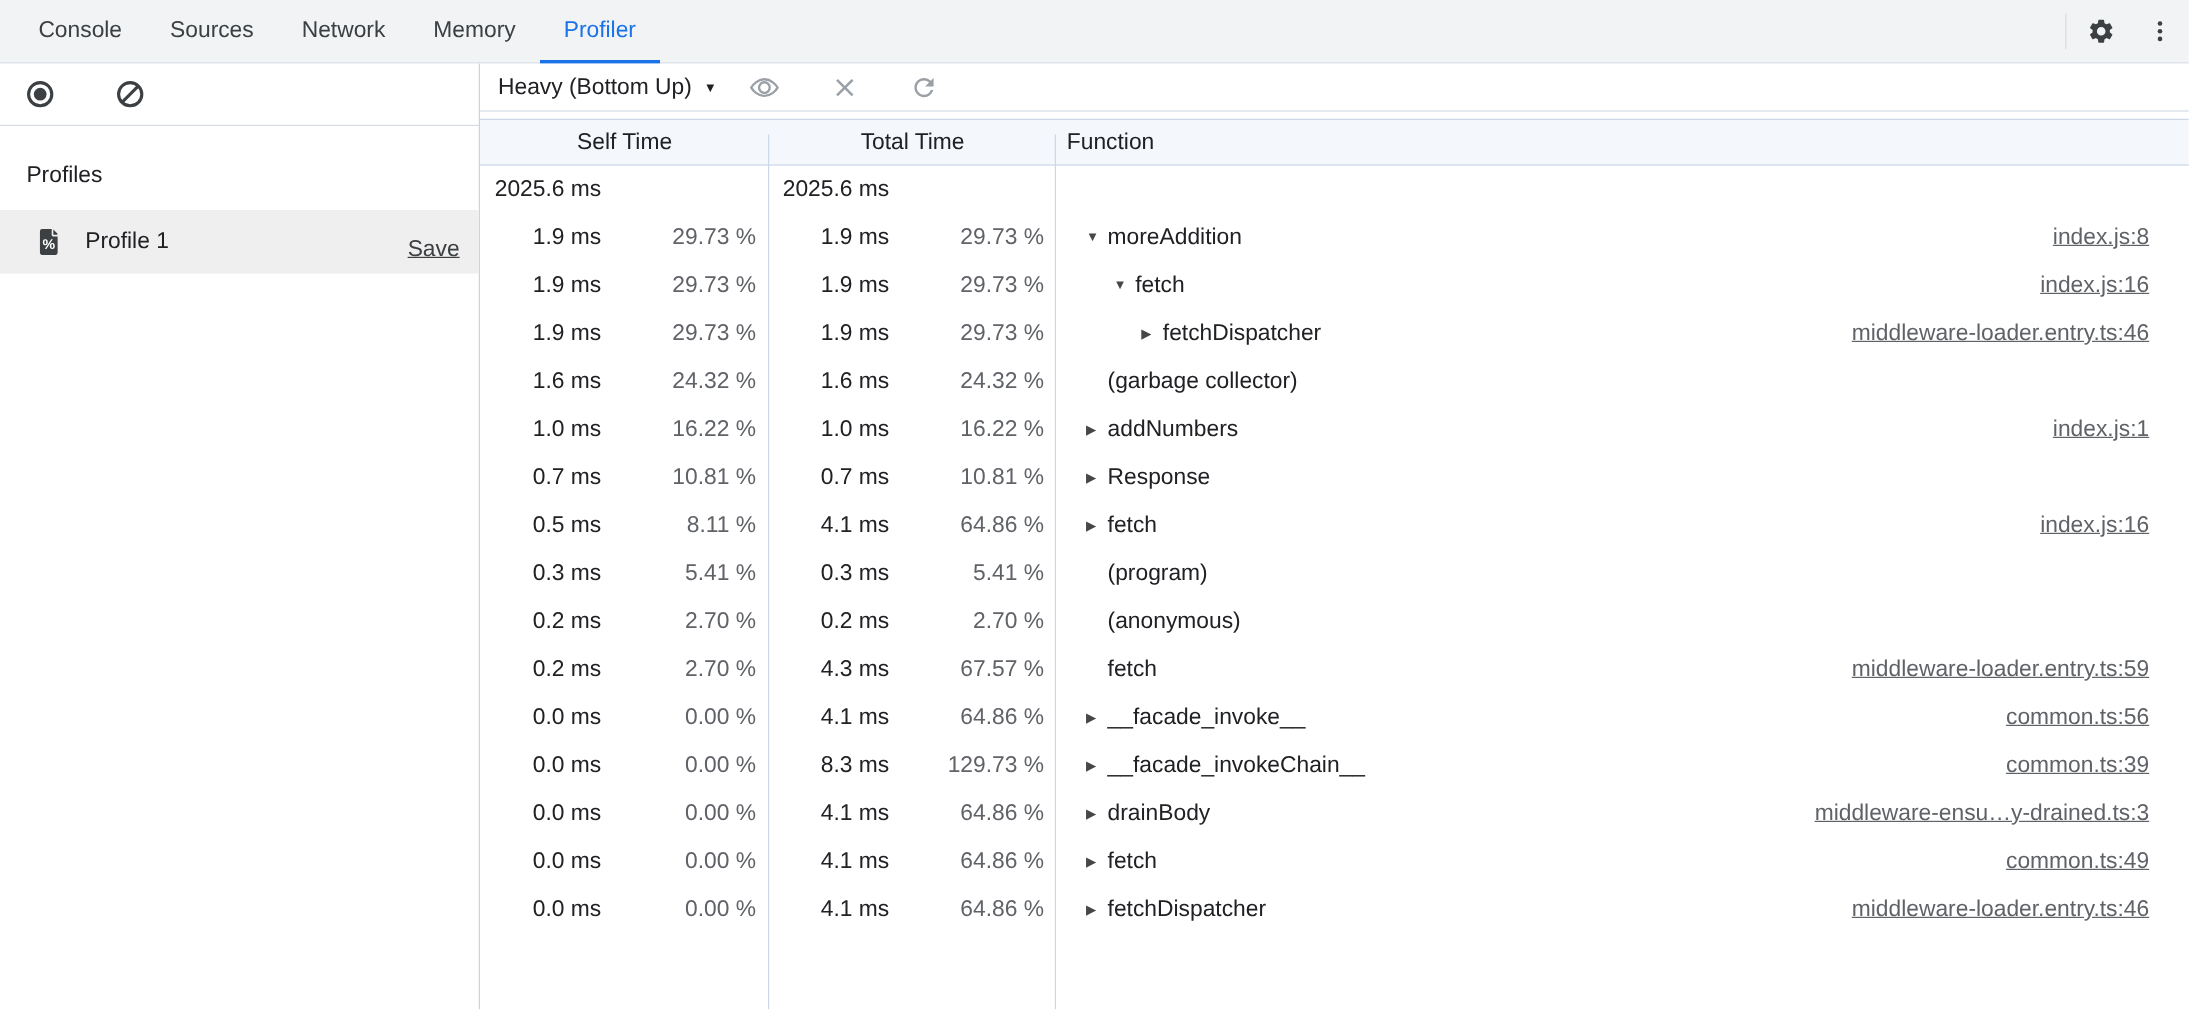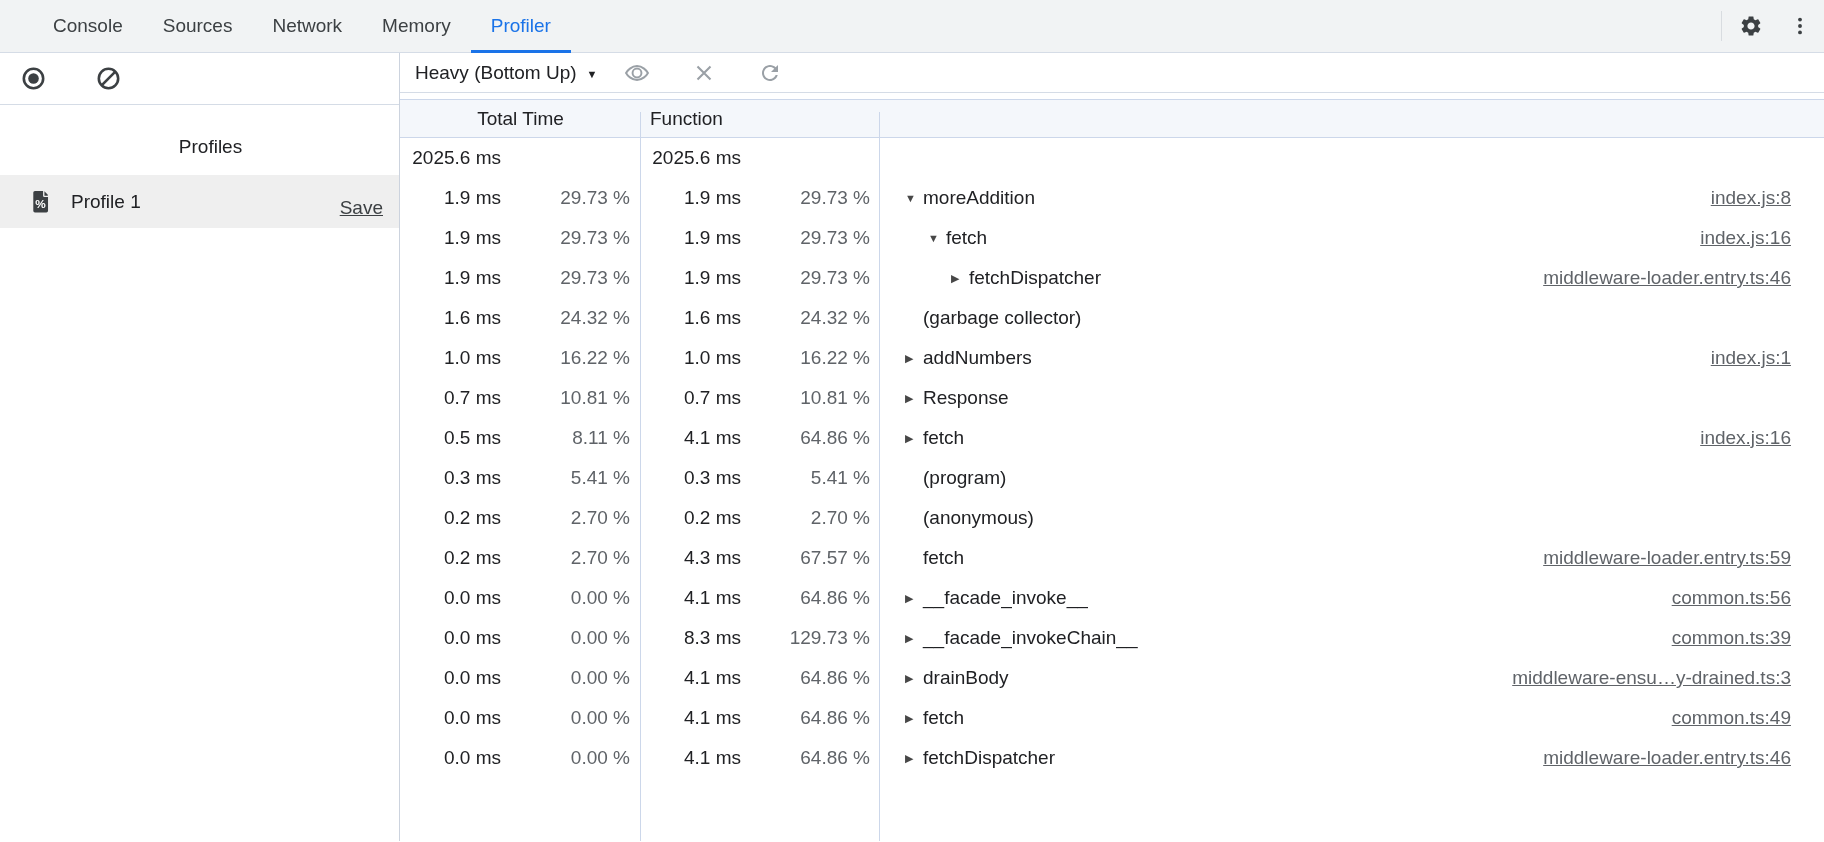--- a/index.html
+++ b/index.html
@@ -3,35 +3,35 @@
 <meta charset="utf-8">
 <style>
   * { box-sizing: border-box; }
   html,body { margin:0; padding:0; }
   body {
     width:1824px; height:842px; overflow:hidden; background:#fff;
     font-family:"Liberation Sans","DejaVu Sans",sans-serif; color:#202124;
     -webkit-font-smoothing:antialiased;
   }
   
-  .tabbar { height:53px; background:#f1f3f4; border-bottom:1px solid #d5dce6; display:flex; align-items:stretch;padding-left:21px; }
+  .tabbar { height:53px; background:#f1f3f4; border-bottom:1px solid #d5dce6; display:flex; align-items:stretch; }
   .tabs { display:flex; padding-left:12px; }
   .tab { display:flex; align-items:center; padding:0 20px; font-size:19px; color:#3c4043; position:relative; cursor:pointer; }
   .tab.active { color:#1a73e8; }
   .tab.active::after { content:""; position:absolute; left:0; right:0; bottom:-1px; height:3px; background:#1a73e8; }
   .tabbar-right { margin-left:auto; display:flex; align-items:center; padding-right:10px; }
   .tabbar-divider { width:1px; height:30px; background:#d8dce0; margin-right:14px; }
   .iconbtn { border:none; background:transparent; padding:3px; margin:0; display:flex; align-items:center; justify-content:center; cursor:pointer; }
   .iconbtn + .iconbtn { margin-left:20px; }
   
   .content { display:flex; height:788px; }
   
   .sidebar { width:400px; flex:none; border-right:1px solid #ccd3de; background:#fff; }
   .side-toolbar { height:52px; border-bottom:1px solid #d5dce6; display:flex; align-items:center; padding-left:17px; gap:22px; }
-  .profiles-title { margin:31px 0 0 22px; font-size:19px; line-height:21px; color:#202124;text-align:center; }
+  .profiles-title { margin:31px 0 0 22px; font-size:19px; line-height:21px; color:#202124; }
   .section-title { margin:35px 0 0 22px; font-size:18px; line-height:20px; color:#5f6368; }
   .profile-item { margin-top:18px; height:53px; background:#efefef; display:flex; align-items:center; padding:0 16px 0 28px; cursor:pointer; }
   .profile-name { margin-left:16px; font-size:19px; }
   .save-link { margin-left:auto; font-size:19px; color:#3c4043; text-decoration:underline; cursor:pointer;margin-top:13px; }
   
   .panel { flex:1; position:relative; background:#fff; }
   .panel-toolbar { height:40px; border-bottom:1px solid #d5dce6; display:flex; align-items:center; padding-left:15px; }
   .view-select { display:flex; align-items:center; gap:10px; font-size:19px; cursor:pointer; }
   .dd-arrow { font-size:11px; color:#202124; transform:translateY(1px); }
   .tool-icons { display:flex; align-items:center; margin-left:24px; gap:16px; }
@@ -139,20 +139,21 @@
           <button class="iconbtn" aria-label="Restore all functions">
             <svg width="24" height="24" viewBox="0 0 24 24" fill="#9aa0a6">
                 <path d="M17.65 6.35C16.2 4.9 14.21 4 12 4c-4.42 0-7.99 3.58-8 8s3.58 8 8 8c3.73 0 6.84-2.55 7.73-6h-2.08c-.82 2.33-3.04 4-5.65 4-3.31 0-6-2.69-6-6s2.69-6 6-6c1.66 0 3.14.69 4.22 1.78L13 11h7V4l-2.35 2.35z"></path>
               </svg>
           </button>
         </div>
       </div>
 
       <div class="grid">
         <div class="grid-header">
+          <div class="h-self">Self Time</div>
           <div class="h-total">Total Time</div>
           <div class="h-fn">Function</div>
         </div>
         <div id="rows">
             <div class="row">
               <div class="cell c-self">
                 <span class="ms">2025.6 ms</span>
                 <span class="pct"></span>
               </div>
               <div class="cell c-total">

